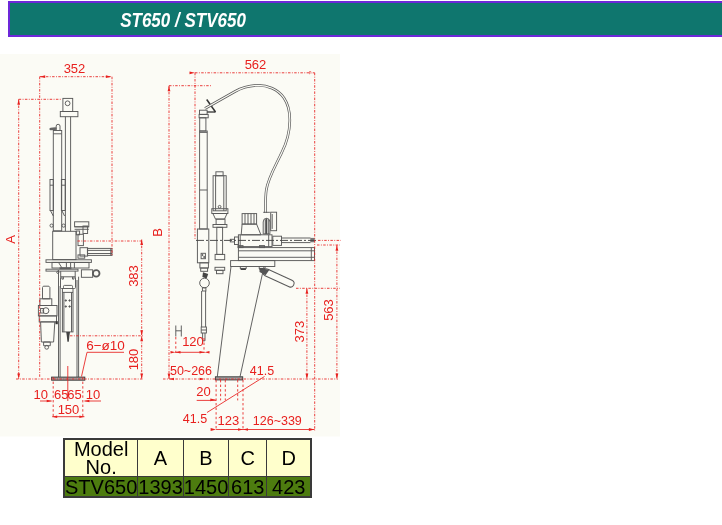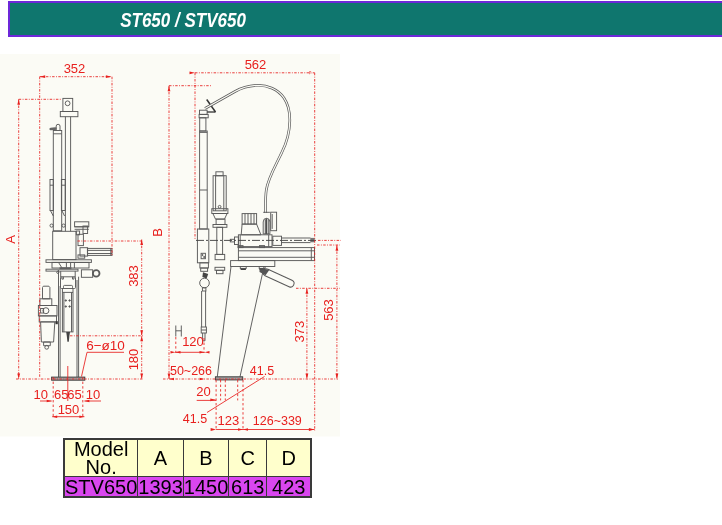--- a/index.html
+++ b/index.html
@@ -9,21 +9,21 @@
        background:#0f766e;border:2px solid #6d28d9;}
   #bar .t{position:absolute;left:0;top:6px;width:346px;text-align:center;
        color:#fff;font-weight:bold;font-style:italic;font-size:20px;
        letter-spacing:0px;transform:scaleX(0.85);transform-origin:173px 50%;}
   #tbl{position:absolute;left:63px;top:438px;border-collapse:collapse;
        table-layout:fixed;font-size:20px;color:#000;}
   #tbl td{border:1px solid #3a3a3a;text-align:center;padding:0;
        background:#FFFFCC;line-height:18px;}
   #tbl{border:2px solid #3a3a3a;}
   #tbl tr.r1 td{background:#FFFFFF;}
-  #tbl tr.r2 td{background:#d946ef;}
+  #tbl tr.r2 td{background:#4d7c0f;}
   svg{position:absolute;left:0;top:0;}
 </style>
 </head>
 <body>
 <div id="bar">
     <div class="t">ST650 / STV650</div>
   </div>
 <svg width="722" height="525" viewBox="0 0 722 525">
   <rect x="0" y="54" width="340" height="382.5" fill="#fbfbf5"></rect>
   <g id="blk" stroke="#5a5a5a" stroke-width="0.95" fill="none">

